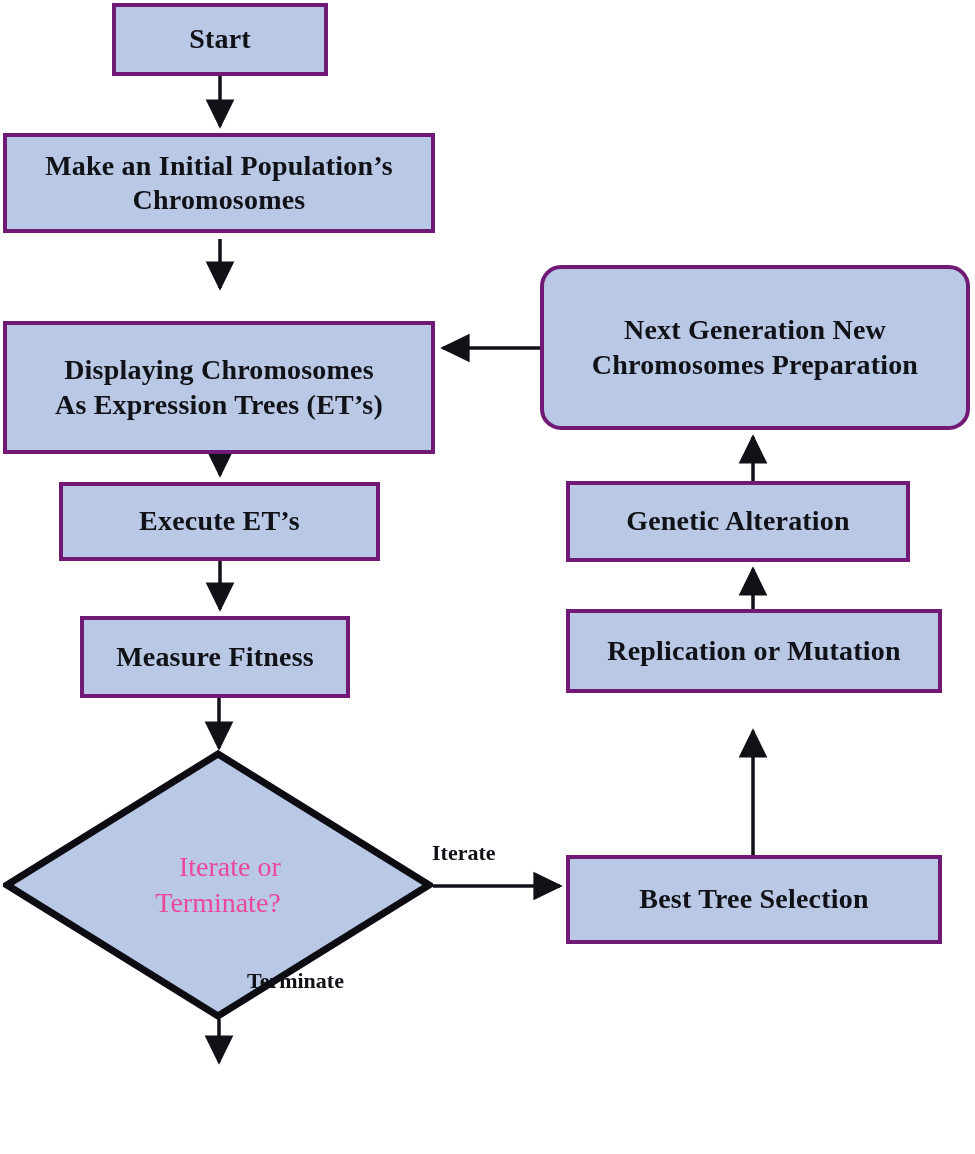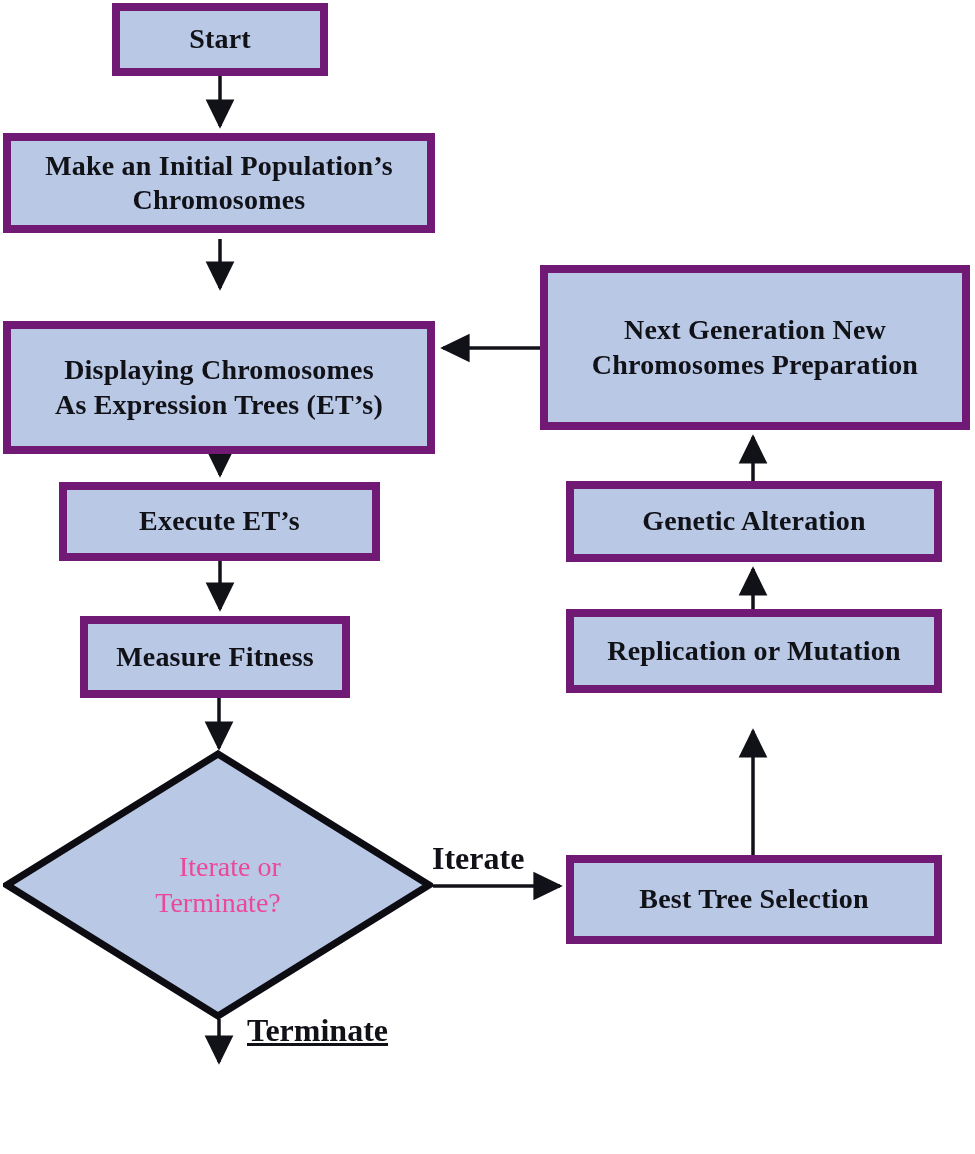--- a/index.html
+++ b/index.html
@@ -13,21 +13,21 @@
     width: 975px;
     height: 1154px;
     background: #ffffff;
     overflow: hidden;
     font-family: "Liberation Serif", "DejaVu Serif", serif;
   }
   .node {
     position: absolute;
     box-sizing: border-box;
     background: #b9c8e4;
-    border: 8px solid #701a75;
+    border: 4px solid #701a75;
     display: flex;
     align-items: center;
     justify-content: center;
     text-align: center;
     color: #111118;
     font-weight: 700;
     letter-spacing: 0.2px;
     line-height: 1.22;
     padding: 2px 6px;
   }
@@ -66,21 +66,21 @@
   svg.connector {
     position: absolute;
     left: 0;
     top: 0;
     width: 975px;
     height: 1154px;
     pointer-events: none;
     overflow: visible;
   }
   .f28 { font-size: 28px; }
-  .f26 { font-size: 32px; }
+  .f26 { font-size: 22px; }
 </style>
 </head>
 <body>
 
 <div id="canvas">
 
   <svg class="connector" viewBox="0 0 975 1154">
     <defs>
       <marker id="ah" markerWidth="9" markerHeight="9" refX="7.6" refY="4.5" orient="auto" markerUnits="strokeWidth">
         <path d="M0,0.4 L8.4,4.5 L0,8.6 z" fill="#111118"></path>
@@ -134,34 +134,34 @@
 
   <div class="diamond-wrap" style="left:3px; top:750px; width:430px; height:270px;">
     <svg width="430" height="270" viewBox="0 0 430 270">
       <polygon points="215,4 426,135 215,266 4,135" fill="#b9c8e4" stroke="#0c0c12" stroke-width="7" stroke-linejoin="miter"></polygon>
     </svg>
     <span class="lbl f28">Iterate or
 Terminate?</span>
   </div>
 
 
-  <div class="node f28" style="left:540px; top:265px; width:430px; height:165px;">
+  <div class="node f28" style="left:540px; top:265px; width:430px; height:165px;border-radius:21px;">
     <span class="lbl">Next Generation New
 Chromosomes Preparation</span>
   </div>
 
-  <div class="node f28" style="left:566px; top:481px; width:376px; height:81px;">
+  <div class="node f28" style="left:566px; top:481px; width:344px; height:81px;">
     <span class="lbl">Genetic Alteration</span>
   </div>
 
   <div class="node f28" style="left:566px; top:609px; width:376px; height:84px;">
     <span class="lbl">Replication or Mutation</span>
   </div>
 
   <div class="node f28" style="left:566px; top:855px; width:376px; height:89px;text-align:center;">
     <span class="lbl">Best Tree Selection</span>
   </div>
 
   <div class="edge-label f26" style="left:432px; top:840px;">Iterate</div>
 
-  <div class="edge-label f26" style="left:247px; top:1012px;text-decoration:underline;">Terminate</div>
+  <div class="edge-label f26" style="left:247px; top:968px;">Terminate</div>
 
 </div>
 
 </body></html>

